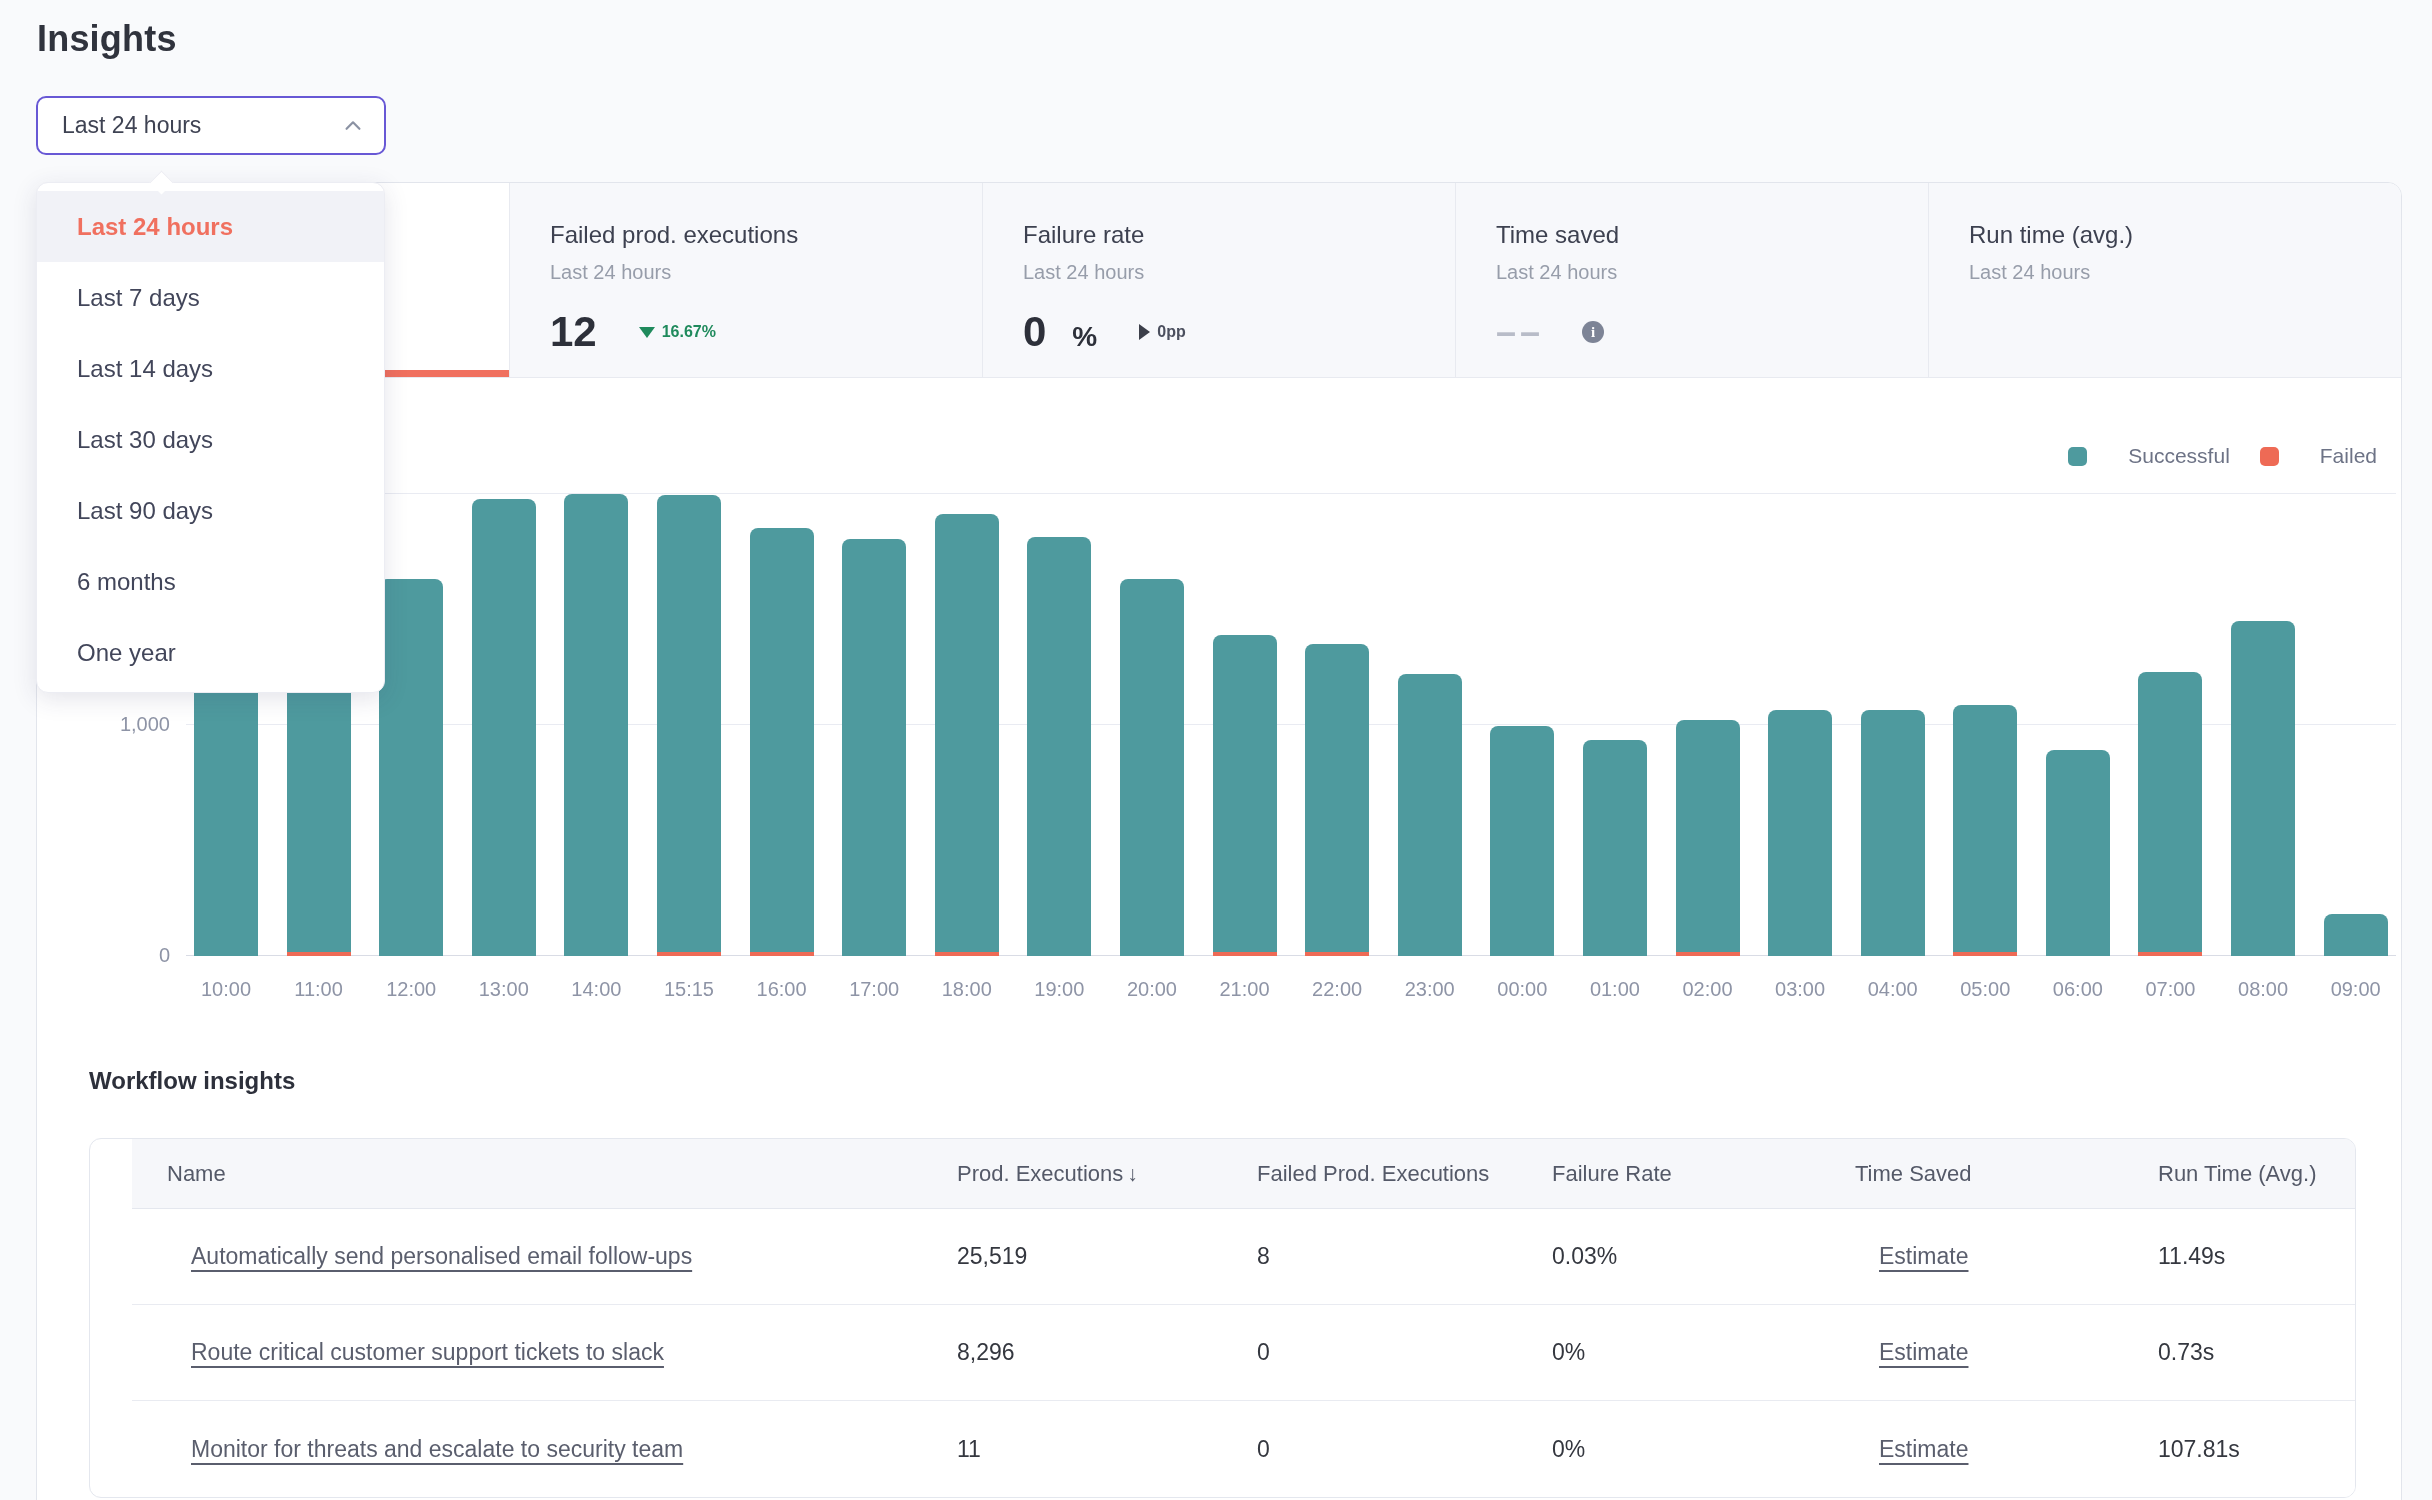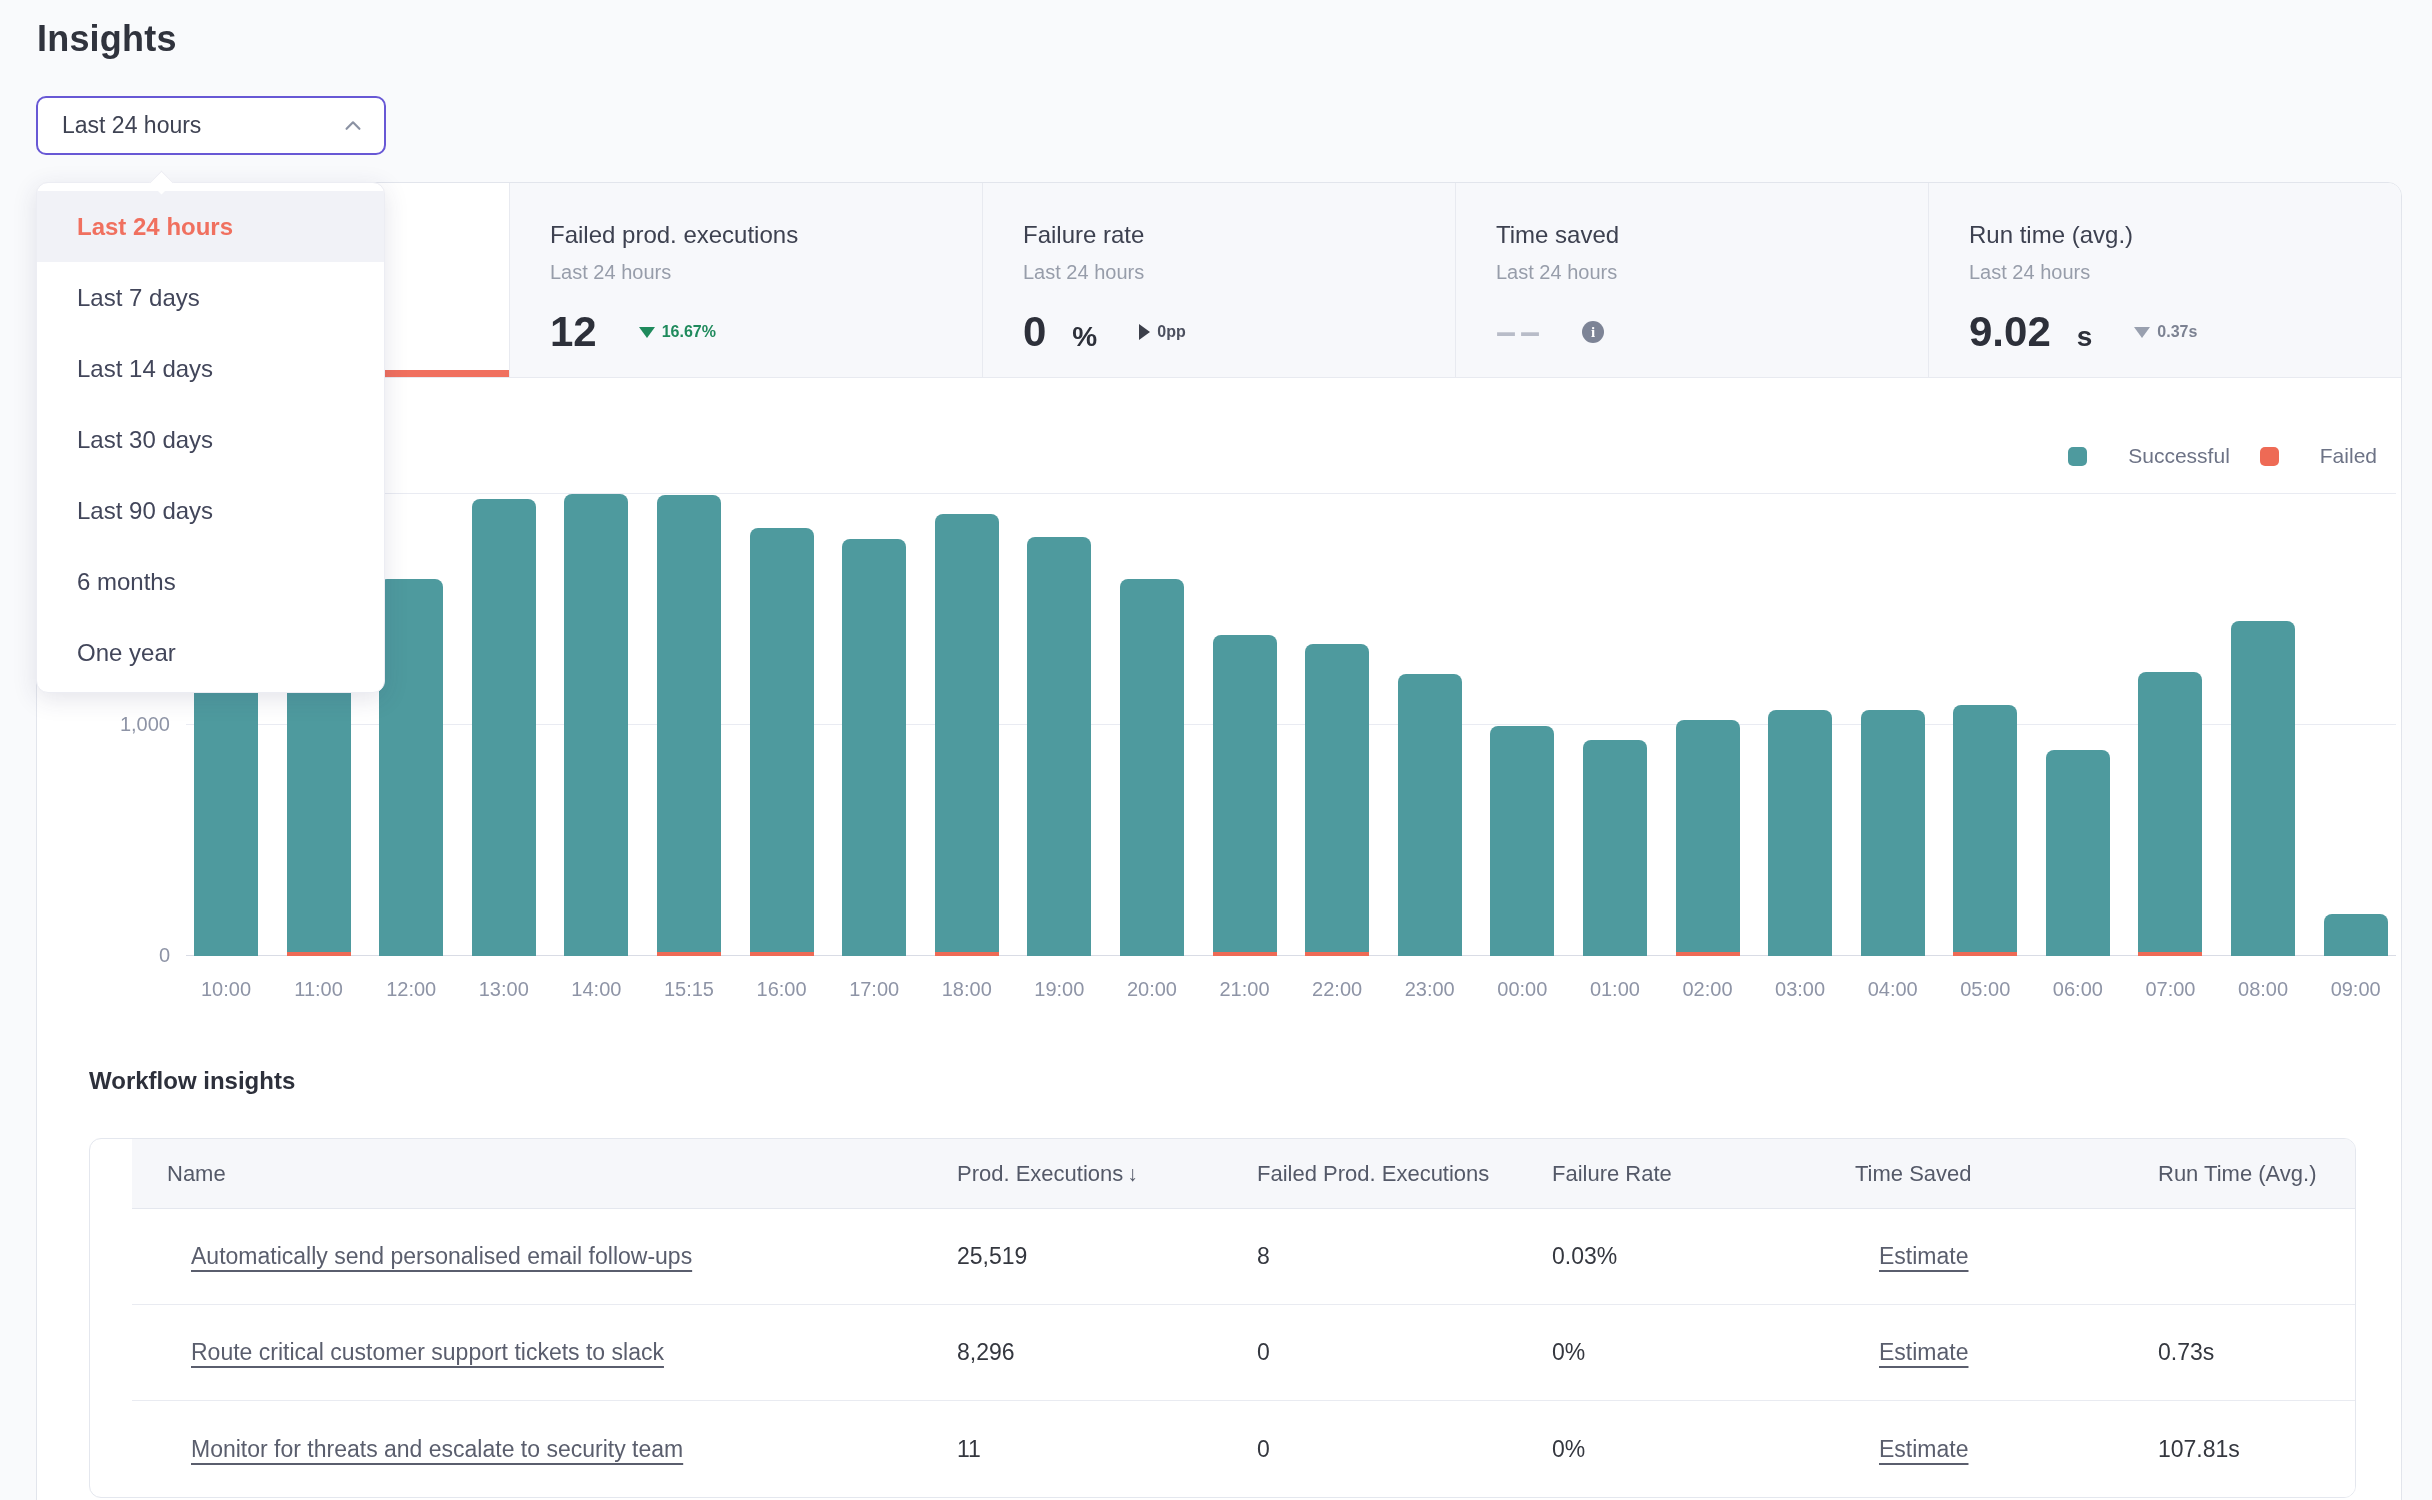--- a/index.html
+++ b/index.html
@@ -136,28 +136,20 @@
       <div class="t-title">Time saved</div>
       <div class="t-sub">Last 24 hours</div>
       <div class="t-valrow">
         <span class="t-dashes">––</span>
         <span class="info-ic">i</span>
       </div>
     </div>
     <div class="tab">
       <div class="t-title">Run time (avg.)</div>
       <div class="t-sub">Last 24 hours</div>
-      <div class="t-valrow">
-        <span class="t-value">9.02</span>
-        <span class="t-suffix">s</span>
-        <span class="delta">
-          <span class="tri tri-down-gray"></span>
-          <span class="delta-text gray">0.37s</span>
-        </span>
-      </div>
     </div>
   </div>
 
   <div class="chart">
     <div class="legend" id="legend">
         <span class="li">
           <span class="sw" style="background: rgb(78, 154, 158);"></span>
           <span class="lt">Successful</span>
         </span>
         <span class="li">
@@ -329,20 +321,23 @@
           </div>
           <div class="td">
             <span>8</span>
           </div>
           <div class="td">
             <span>0.03%</span>
           </div>
           <div class="td">
             <span class="link">Estimate</span>
           </div>
+          <div class="td">
+            <span>11.49s</span>
+          </div>
         </div>
         <div class="trow">
           <div class="td">
             <span class="link">Route critical customer support tickets to slack</span>
           </div>
           <div class="td">
             <span>8,296</span>
           </div>
           <div class="td">
             <span>0</span>

